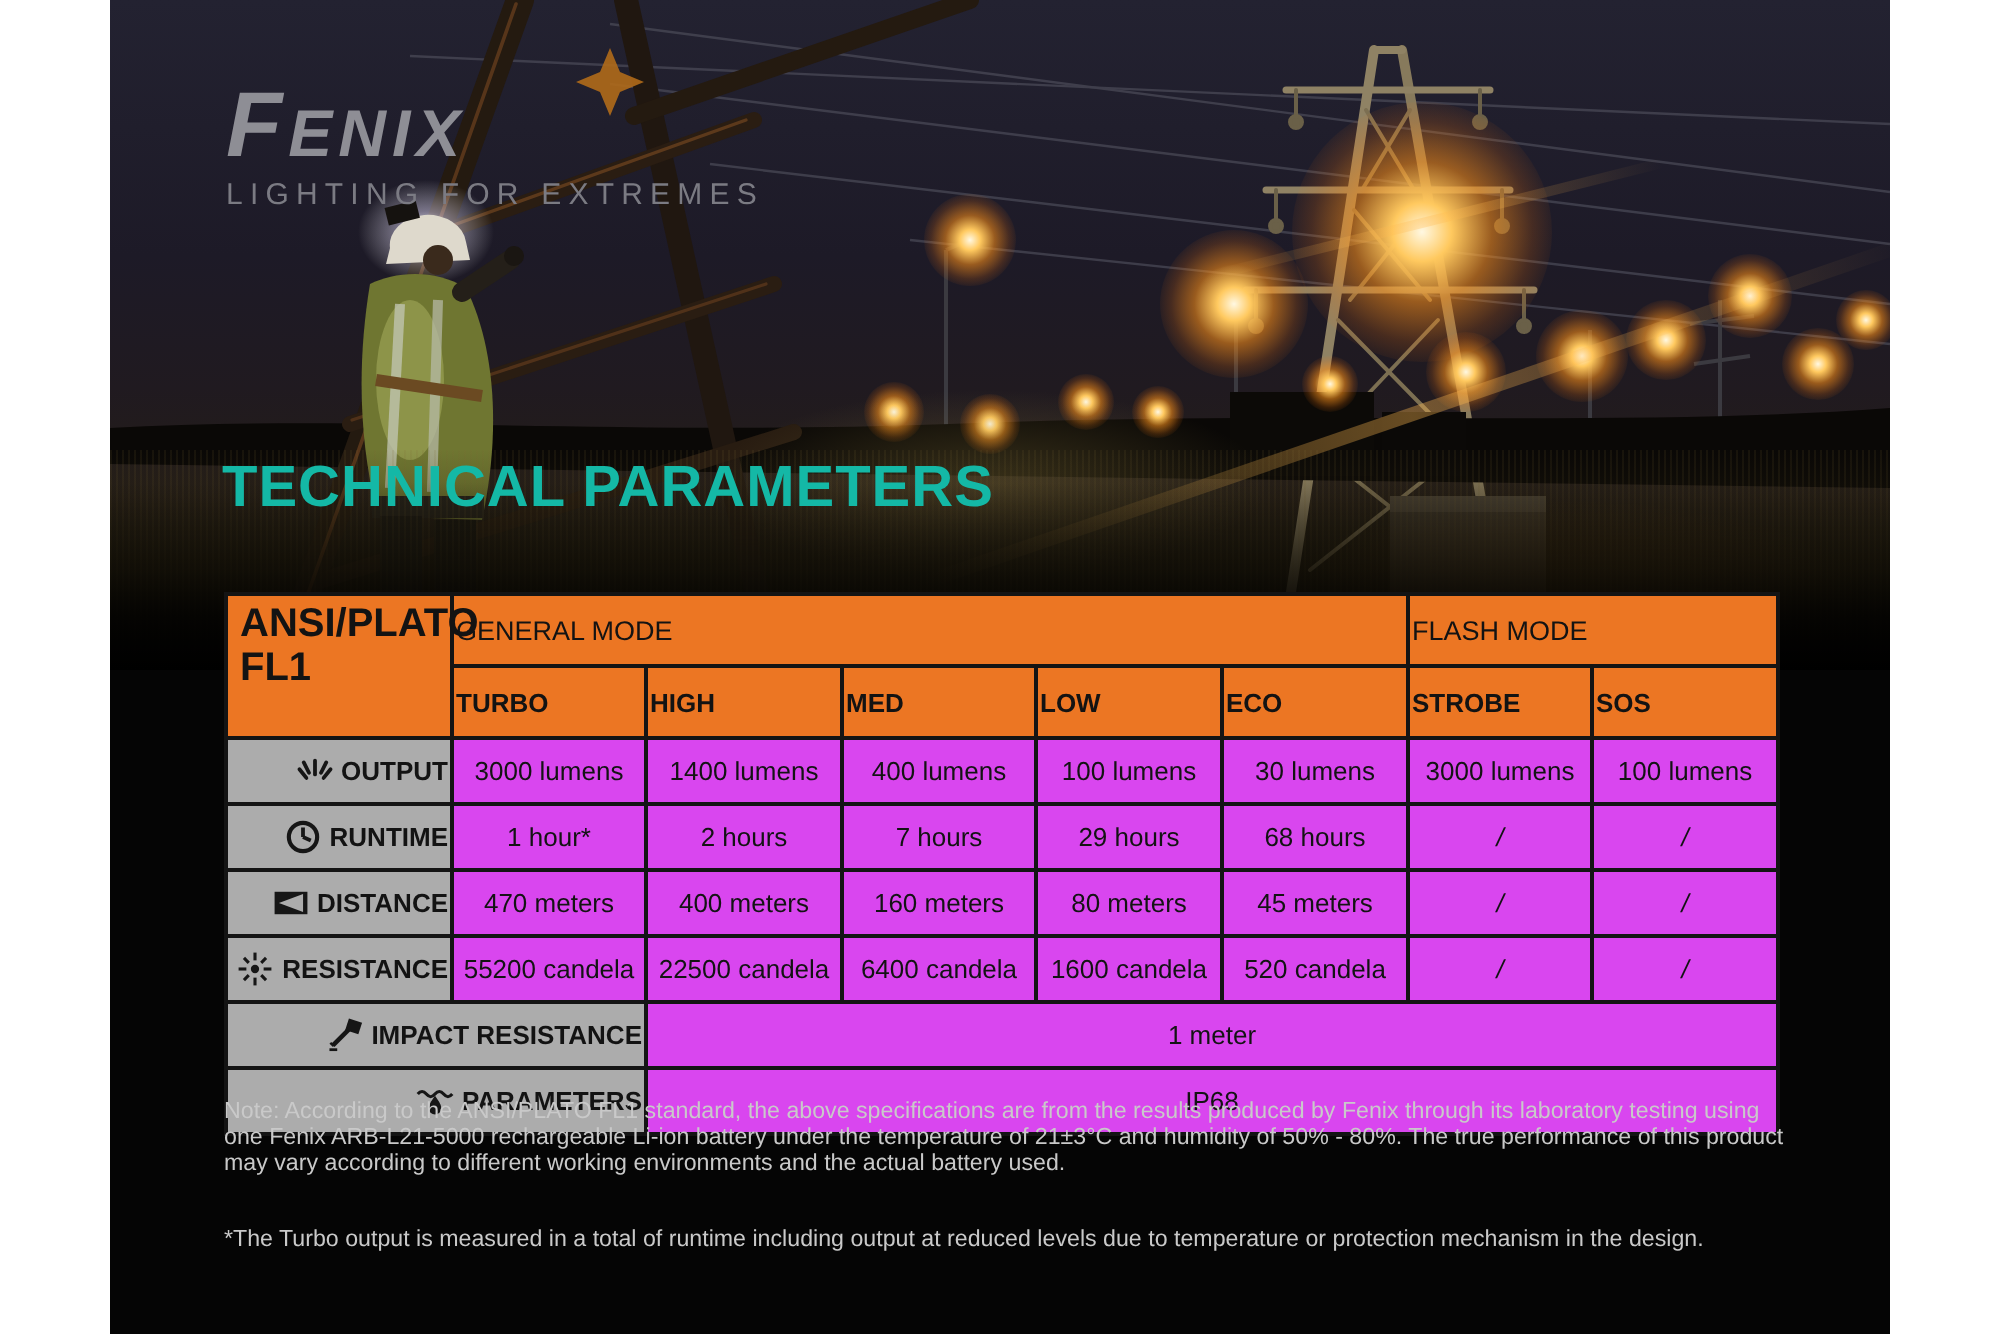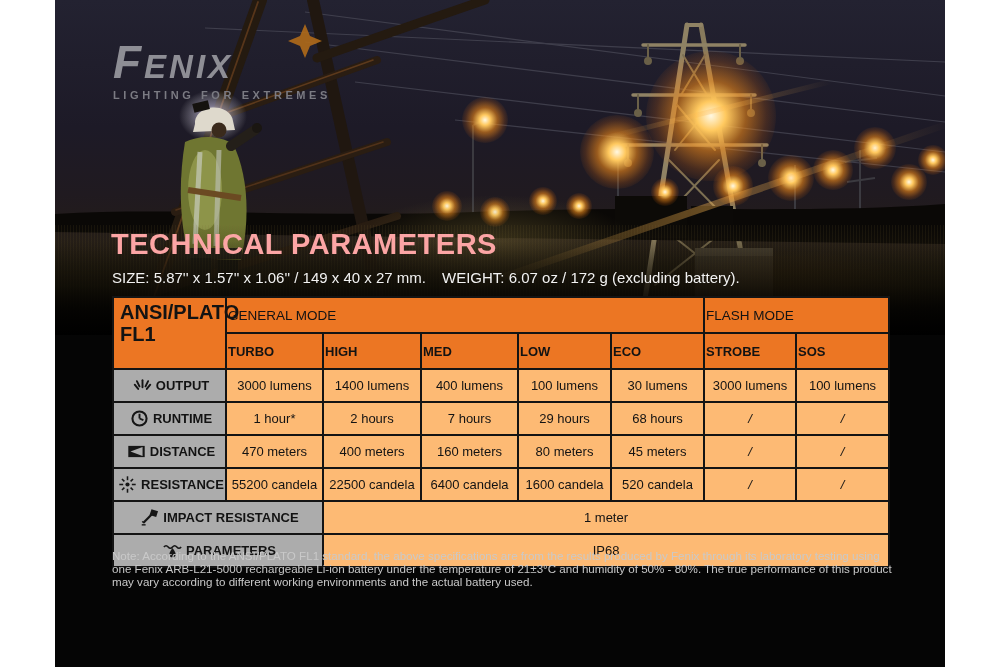--- a/index.html
+++ b/index.html
@@ -18,36 +18,36 @@
   .grass{position:absolute;left:0;bottom:0;width:890px;height:110px;
     background:linear-gradient(180deg,rgba(40,33,16,0),rgba(42,35,16,.6) 55%,rgba(20,16,8,.9)),
     repeating-linear-gradient(90deg,rgba(125,105,50,.12) 0 1px,rgba(0,0,0,0) 1px 3px);}
   .fade{position:absolute;left:0;top:0;width:890px;height:335px;
     background:linear-gradient(180deg,rgba(0,0,0,0) 0%,rgba(0,0,0,0) 72%,rgba(0,0,0,.82) 92%,#000 100%);}
 
   
   .logo{position:absolute;left:58px;top:42px;color:#8e8e95;}
   .logo .word{font-size:33px;font-weight:bold;font-style:italic;letter-spacing:3px;line-height:40px;display:inline-block;}
   .logo .word::first-letter{font-size:46px;}
-  .logo .tagline{font-size:11px;letter-spacing:3.6px;color:#7b7b83;margin-top:2px;font-weight:bold;text-align:right;}
-
-  
-  .page-title{position:absolute;left:56px;top:228px;font-size:29px;font-weight:bold;color:#fca5a5;letter-spacing:.5px;}
+  .logo .tagline{font-size:15px;letter-spacing:3.6px;color:#7b7b83;margin-top:2px;font-weight:normal;text-align:right;}
+
+  
+  .page-title{position:absolute;left:56px;top:228px;font-size:29px;font-weight:bold;color:#14b8a6;letter-spacing:.5px;}
   .sizeline{position:absolute;left:57px;top:269px;font-size:15px;color:#f2f2f2;}
   .sizeline span{margin-right:16px;}
 
   
   table.spec{position:absolute;left:57px;top:296px;width:776px;border-collapse:collapse;table-layout:fixed;}
   table.spec td{border:2px solid #141414;color:#131313;}
   .hdr{background:#ec7623;}
   .corner{color:#ffffff;font-weight:bold;font-size:20px;line-height:22px;vertical-align:top;padding:3px 0 0 6px;}
   .ghead{font-weight:normal;font-size:13.5px;text-align:left;height:32px;}
   .mhead{font-weight:bold;font-size:13px;text-align:left;height:32px;}
-  .cell{background:#fdba74;text-align:center;font-size:13px;height:29px;}
-  .lab{background:#acacac;font-weight:bold;font-size:13px;text-align:center;padding-left:4px;white-space:nowrap;}
+  .cell{background:#d946ef;text-align:center;font-size:13px;height:29px;}
+  .lab{background:#acacac;font-weight:bold;font-size:13px;text-align:right;padding-left:4px;white-space:nowrap;}
   .lab svg{vertical-align:-5px;margin-right:4px;}
   .slash{font-style:italic;}
 
   
   .note{position:absolute;left:57px;top:550px;width:780px;font-size:11.6px;line-height:12.9px;color:#c9c9c9;}
   .note2{position:absolute;left:57px;top:613px;width:780px;font-size:11.6px;color:#c9c9c9;}
 </style>
 </head>
 <body>
 
@@ -180,23 +180,20 @@
     <div class="grass"></div>
     <div class="fade"></div>
 
     <div class="logo">
       <span class="word">FENIX</span>
       <div class="tagline">LIGHTING FOR EXTREMES</div>
     </div>
   </div>
 
   <div class="page-title">TECHNICAL PARAMETERS</div>
-  <div class="sizeline">
-    <span>SIZE: 5.87'' x 1.57'' x 1.06'' / 149 x 40 x 27 mm.</span><span>WEIGHT: 6.07 oz / 172 g (excluding battery).</span>
-  </div>
 
   <table class="spec">
     <colgroup>
       <col style="width:113px">
         <col style="width:97px">
         <col style="width:98px">
         <col style="width:97px">
       <col style="width:93px">
         <col style="width:93px">
         <col style="width:92px">
@@ -297,14 +294,15 @@
         <td class="cell lab" colspan="2"><svg width="19" height="19" viewBox="0 0 22 22">
               <path d="M1,7 q2.5,-3 5,0 q2.5,3 5,0 M11,7 q2.5,-3 5,0 q2.5,3 5,0" fill="none" stroke="#161616" stroke-width="1.8"></path>
               <path d="M11,8 c-2.6,3.6 -3.6,5.4 -3.6,7.2 a3.6,3.6 0 0 0 7.2,0 c0,-1.8 -1,-3.6 -3.6,-7.2 z" fill="#161616"></path>
             </svg><span>PARAMETERS</span></td>
         <td class="cell" colspan="6">IP68</td>
       </tr>
     </tbody>
   </table>
 
   <div class="note">Note: According to the ANSI/PLATO FL1 standard, the above specifications are from the results produced by Fenix through its laboratory testing using one Fenix ARB-L21-5000 rechargeable Li-ion battery under the temperature of 21±3°C and humidity of 50% - 80%. The true performance of this product may vary according to different working environments and the actual battery used.</div>
+  <div class="note2">*The Turbo output is measured in a total of runtime including output at reduced levels due to temperature or protection mechanism in the design.</div>
 
 </div>
 
 </body></html>

